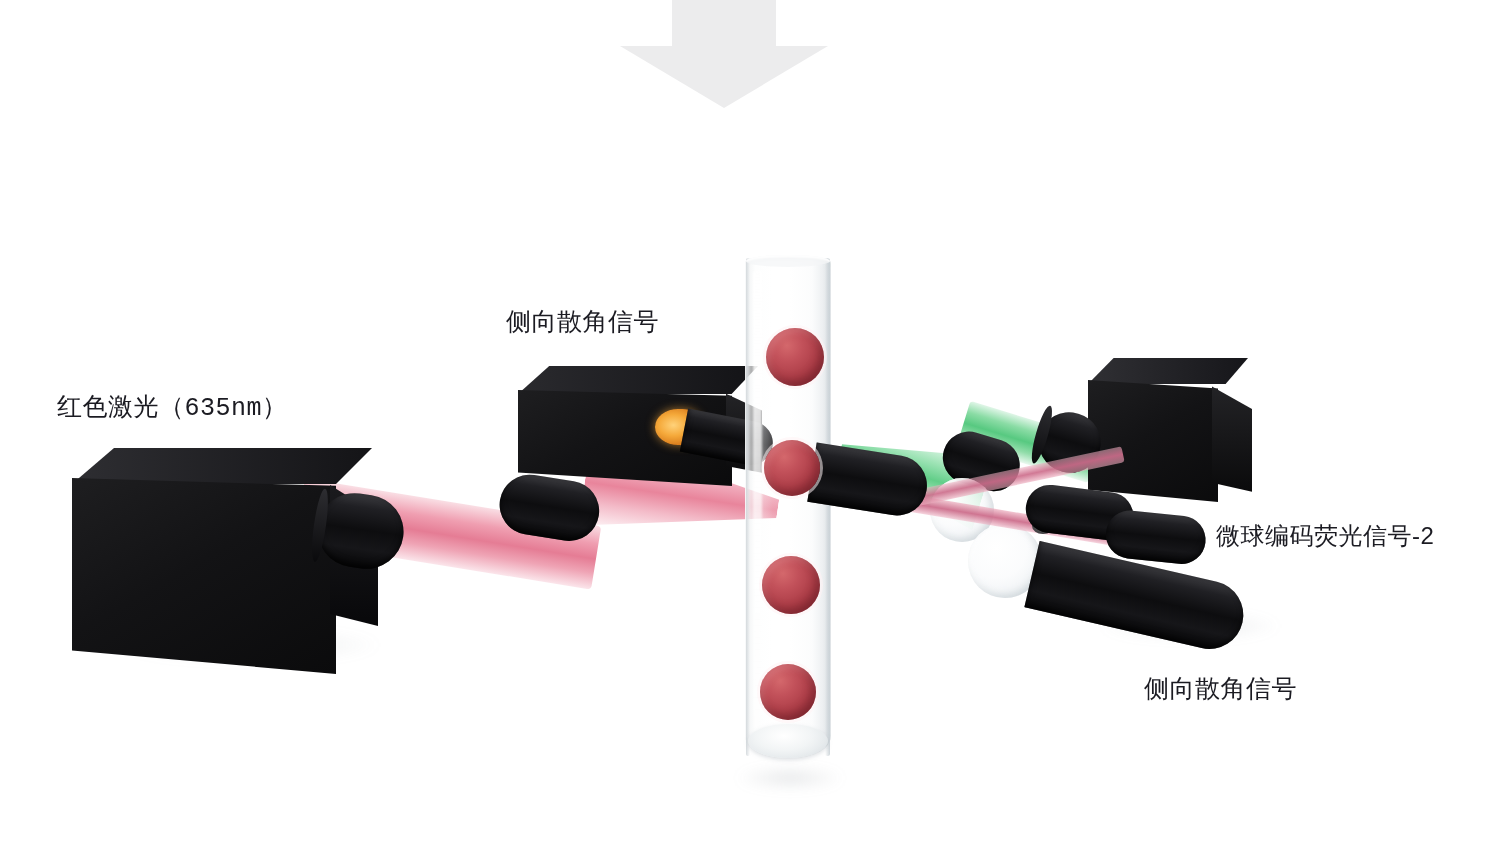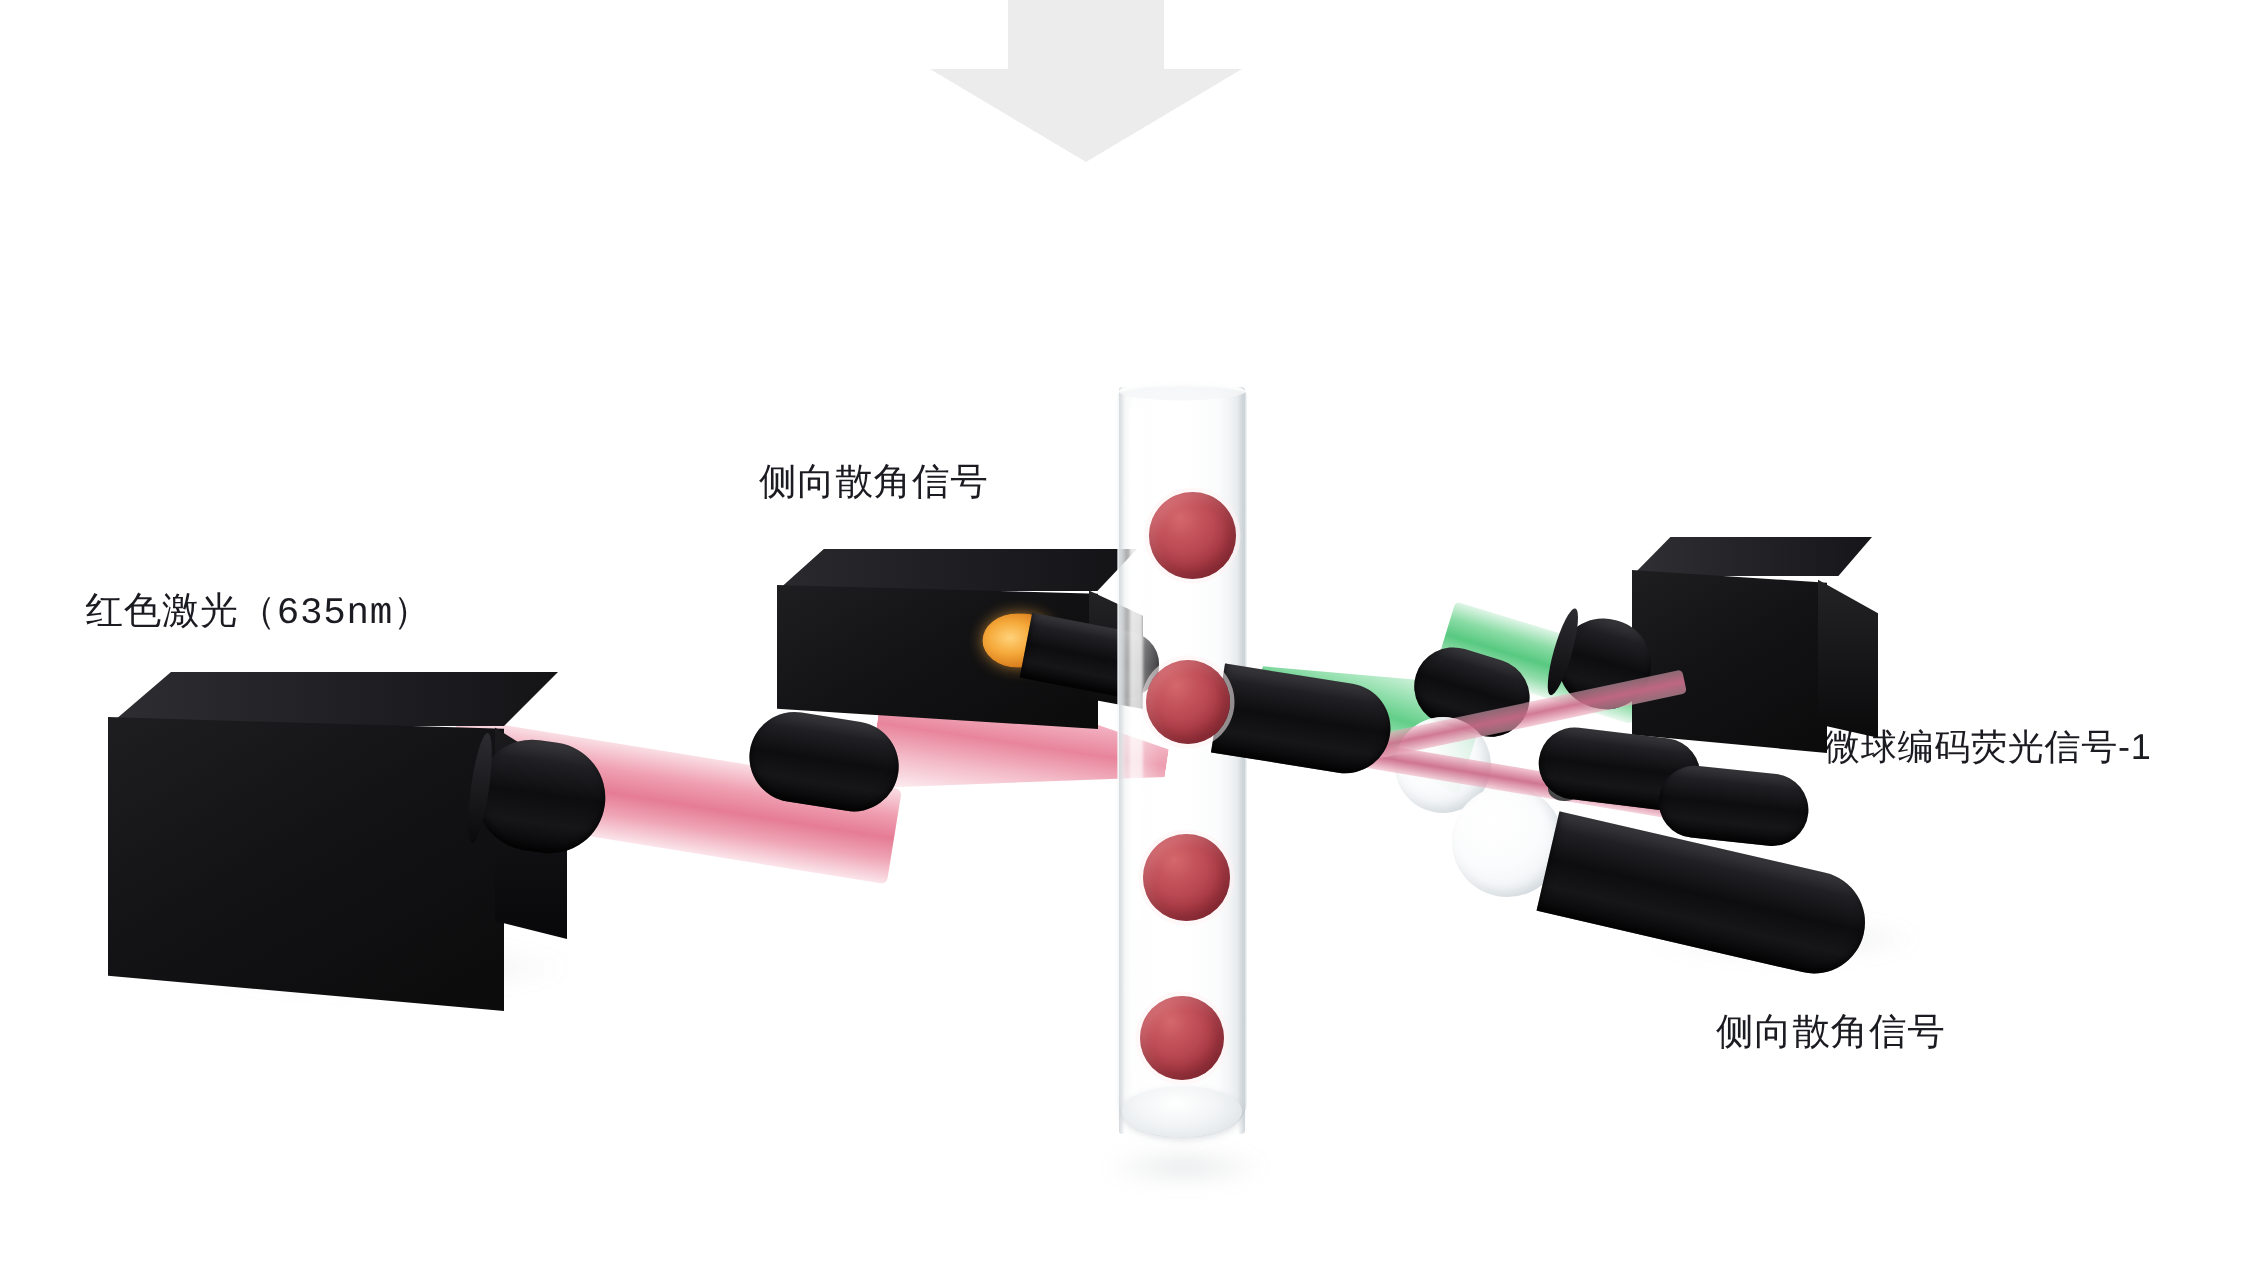--- a/index.html
+++ b/index.html
@@ -372,18 +372,18 @@
 
   <div class="shadow" style="left:120px; top:628px; width:260px; height:34px;"></div>
   <div class="shadow" style="left:736px; top:766px; width:108px; height:24px;"></div>
   <div class="shadow" style="left:1100px; top:612px; width:180px; height:28px;"></div>
 
   <div class="label" id="lbl-red">红色激光（635nm）</div>
 
   <div class="label" id="lbl-report">侧向散角信号</div>
 
 
-  <div class="label small" id="lbl-bead1">微球编码荧光信号-1</div>
-
+
+  <div class="label small" id="lbl-bead2">微球编码荧光信号-2</div>
 
   <div class="label" id="lbl-side">侧向散角信号</div>
 
 </div>
 
 </body></html>

